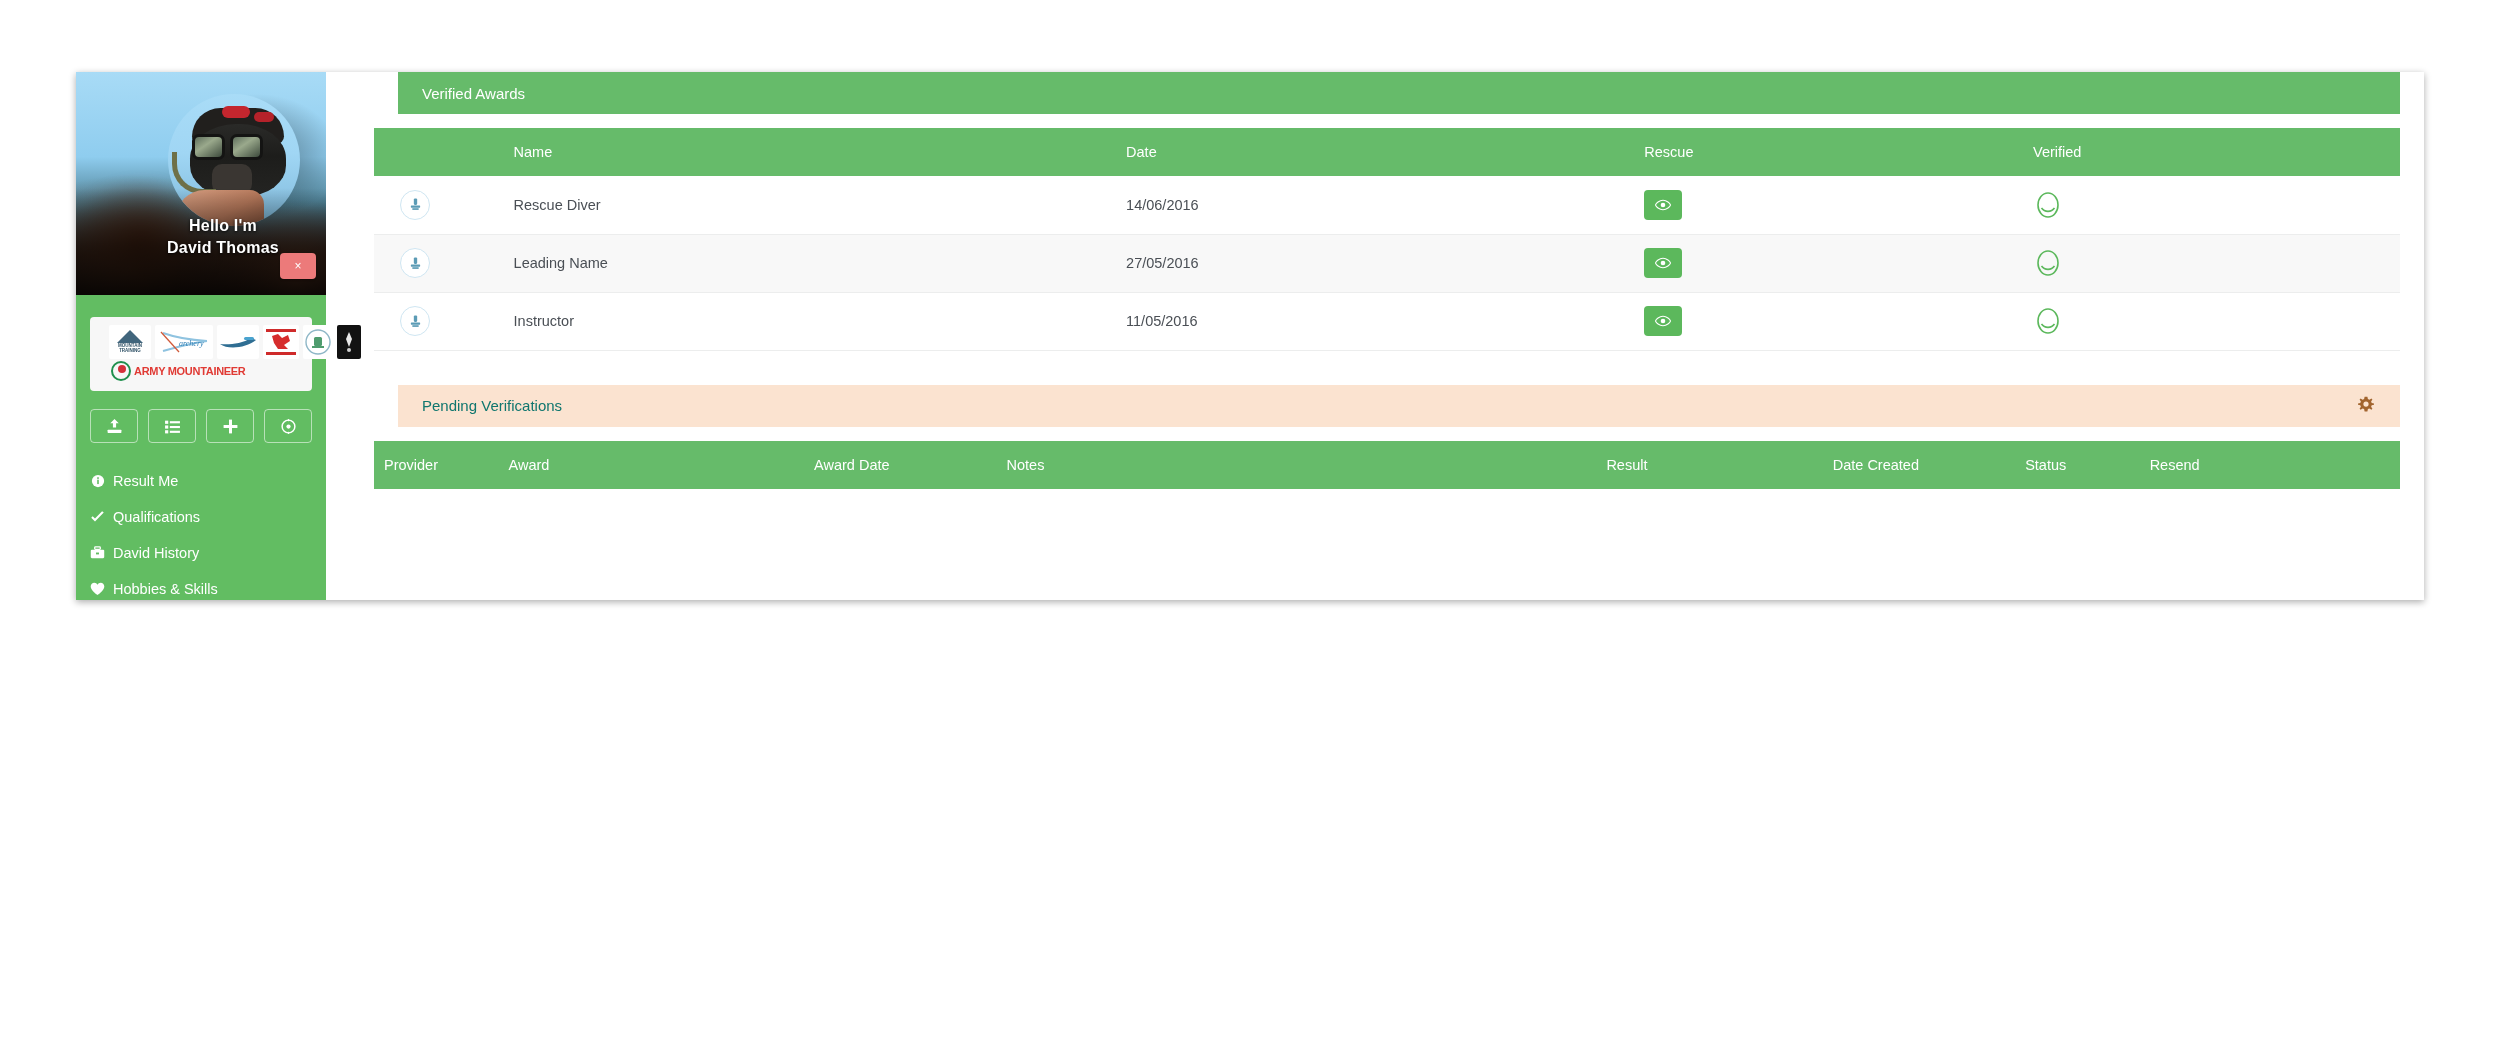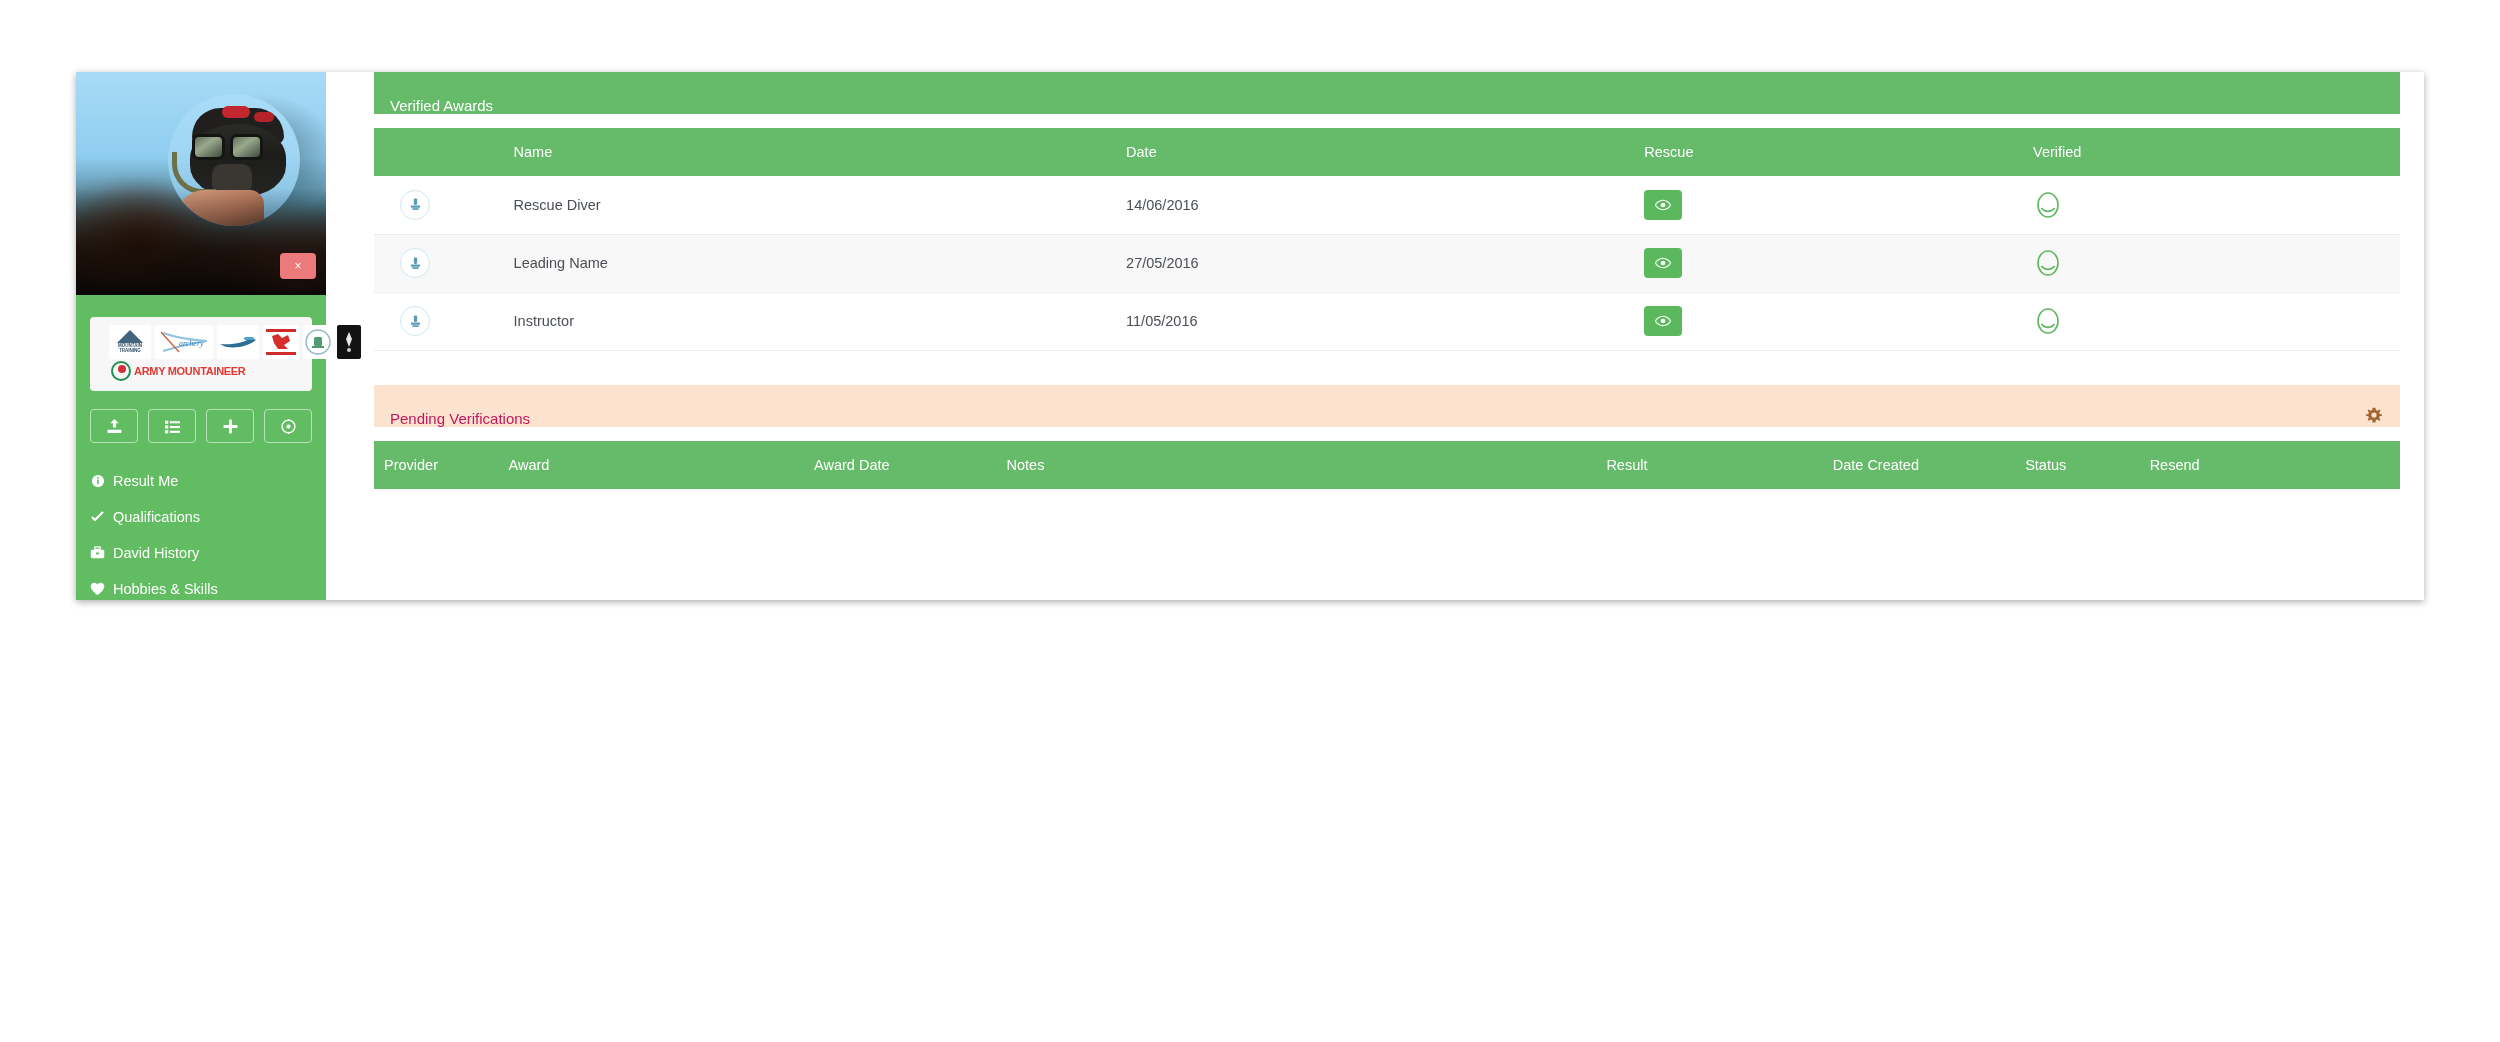--- a/index.html
+++ b/index.html
@@ -267,31 +267,32 @@
     margin-top: 82px;
     margin-bottom: 34px;
     letter-spacing: 0.2px;
   }
 
   
   .panel { margin-bottom: 0; }
   .panel-head {
     height: 42px;
     display: flex;
-    align-items: flex-end;
-    padding: 0 16px;
+    align-items: center;
+    padding: 0 24px;
     font-size: 15px;
+    margin-left: 24px;
   }
   .panel-head.green {
     background: #66bb6a;
     color: #ffffff;
   }
   .panel-head.peach {
     background: #fbe3d0;
-    color: #be185d;
+    color: #0f766e;
     justify-content: space-between;
   }
   #gear-icon-btn { cursor: pointer; color: #a2652f; display:flex; align-items:center;}
 
   .tbl {
     width: 100%;
     border-collapse: collapse;
     table-layout: fixed;
     font-size: 14.5px;
     color: #4a4f55;
@@ -374,20 +375,24 @@
         <div id="diver-mask"></div>
         <div class="lens" id="lens-l"></div>
         <div class="lens" id="lens-r"></div>
         <div id="diver-reg"></div>
         <div id="diver-hose"></div>
         <div id="diver-hand"></div>
       </div>
 
       <div id="photo-vignette"></div>
 
+      <div id="hello-block">
+        <div class="l1">Hello I'm</div>
+        <div class="l2">David Thomas</div>
+      </div>
 
       <div id="close-chip">×</div>
     </div>
 
     <div id="badge-wrap">
       <div id="badge-row">
         <div class="badge" id="b1">
           <div style="display:flex;flex-direction:column;align-items:center;">
             <div class="mtn"></div>
             <div style="font-weight:bold;font-size:4.5px;color:#2f5166;">MOUNTAIN TRAINING</div>

